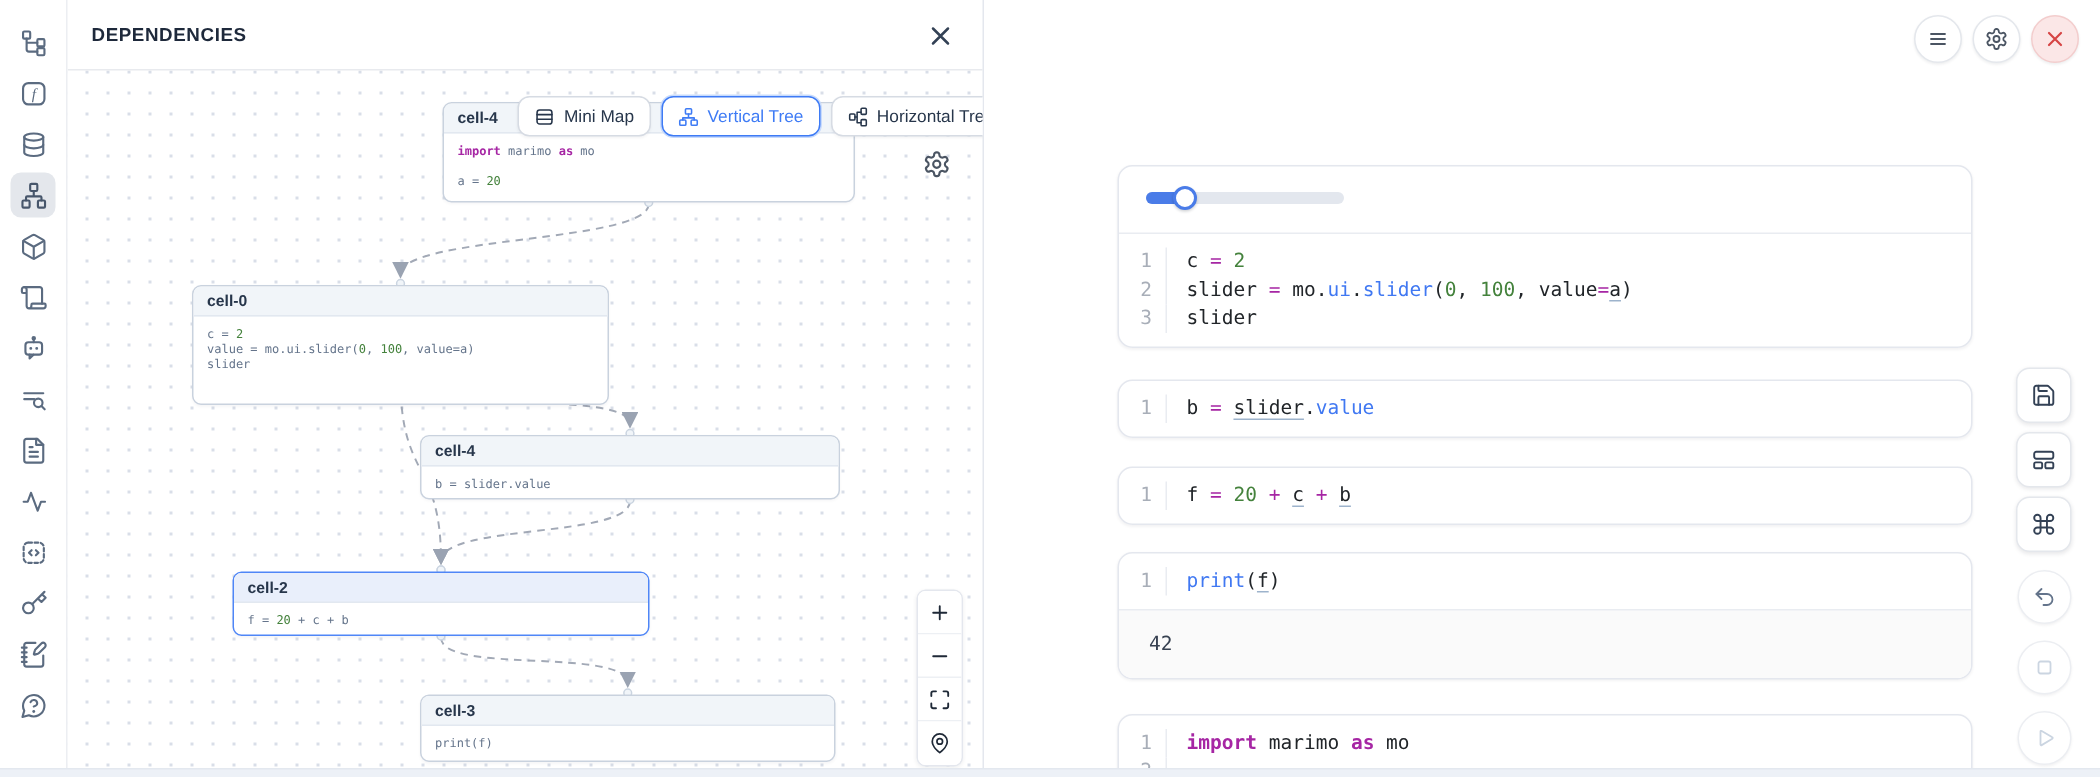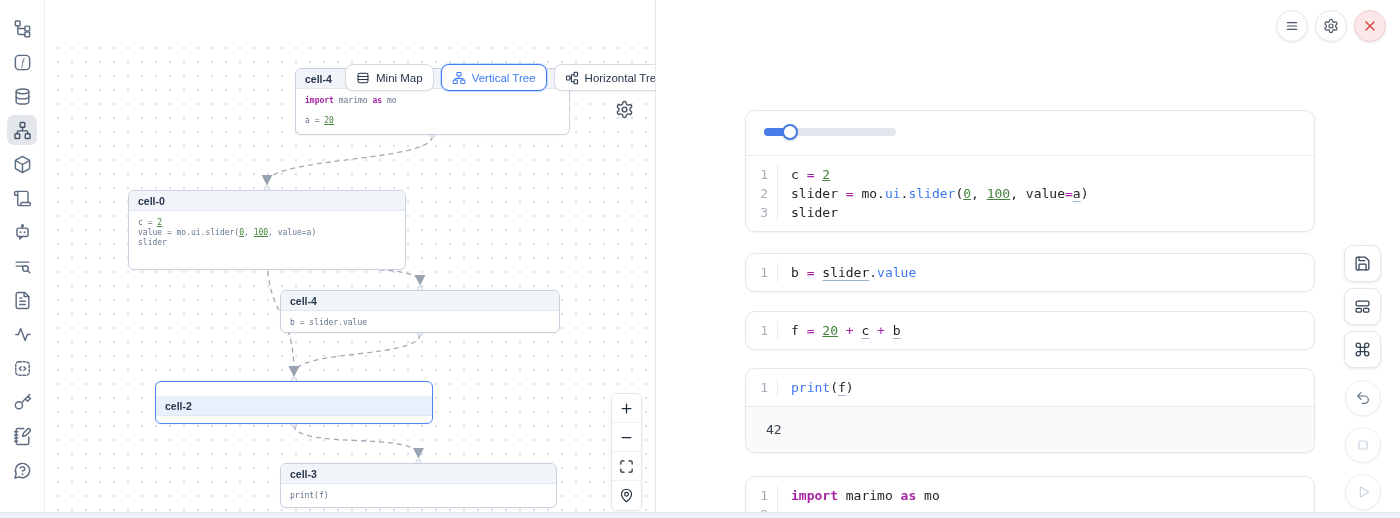--- a/index.html
+++ b/index.html
@@ -23,21 +23,21 @@
                color:#334155; cursor:pointer; }
   #graph-area { position:absolute; left:0; top:47px; width:610px; height:465px; overflow:hidden;
       background-image:radial-gradient(circle, #d9dee8 1px, transparent 1.3px); background-size:14px 14px; background-position:6px 8px; }
   #edges { position:absolute; left:0; top:0; width:610px; height:465px; pointer-events:none; }
 
   .gcell { position:absolute; background:#fff; border:1px solid #c9d2de; border-radius:6px; overflow:hidden;
            box-shadow:0 1px 2px rgba(15,23,42,.04); }
   .gcell.sel { border:1.5px solid #4f86f7; }
   .gcell-h { height:20px; background:#f1f5f9; border-bottom:1px solid #e2e8f0; display:flex; align-items:center; padding:0 9px;
              font-size:10.5px; font-weight:bold; color:#27364b; }
-  .gcell.sel .gcell-h { background:#e9effb;margin-top:14px; }
+  .gcell.sel .gcell-h { background:#e9effb; }
   .gcell-b { padding:7px 9px; font-family:"DejaVu Sans Mono", monospace; font-size:8px; line-height:10px; white-space:pre; }
   .gcell .tk-p { color:#64748b; }
   .gcell .tk-n { color:#44823c; }
   .gcell .tk-k { color:#a626a4; font-weight:bold; }
 
   #graph-toolbar { position:absolute; left:300px; top:17px; display:flex; gap:7px; z-index:10; }
   .tbtn { display:flex; align-items:center; gap:6px; height:27px; padding:0 10px; background:#fff; border:1px solid #d6dbe3;
           border-radius:8px; font-size:11.5px; color:#27364b; cursor:pointer; box-shadow:0 1px 2px rgba(15,23,42,.05); white-space:nowrap;}
   .tbtn svg { width:14px; height:14px; }
   .tbtn.active { border:1px solid #3e7bf5; color:#3e7bf5; box-shadow:0 0 0 1px #c8dbfc; }
@@ -68,21 +68,21 @@
   .sl-fill { position:absolute; left:0; top:0; height:8px; border-radius:5px; background:#4a7ce8; }
   .sl-handle { position:absolute; top:-4px; width:16px; height:16px; border-radius:50%; background:#fff;
                border:2px solid #4a7ce8; box-shadow:0 1px 2px rgba(15,23,42,.2); }
   .code-block { padding:9px 0; }
   .code-row { display:flex; min-height:19px; align-items:center; font-family:"DejaVu Sans Mono", monospace; font-size:13px; }
   .ln { width:32px; flex:0 0 32px; text-align:right; padding-right:9px; color:#a8aeb8; border-right:1px solid #e9ecf1; align-self:stretch;
         display:flex; align-items:center; justify-content:flex-end; }
   .cl { padding-left:13px; white-space:pre; }
   .tk-p { color:#212529; }
   .tk-k { color:#a626a4; font-weight:bold;margin-top:12px; }
-  .tk-n { color:#44823c;text-decoration:underline; }
+  .tk-n { color:#44823c; }
   .tk-o { color:#a626a4; }
   .tk-f { color:#4078f2; }
   .tk-u { color:#212529; text-decoration:underline; text-decoration-color:#9db3cc; text-underline-offset:3px; }
   .nb-output { border-top:1px solid #e9ecf1; background:#fafafa; padding:15px 20px;
                font-family:"DejaVu Sans Mono", monospace; font-size:13px; color:#374151; }
 
   #side-actions { position:absolute; left:1344px; top:245px; width:38px; z-index:20; }
   .sq-btn { width:37px; height:37px; margin-bottom:6px; border-radius:9px; background:#fff; border:1px solid #e4e7ec;
             display:flex; align-items:center; justify-content:center; color:#334155; cursor:pointer;
             box-shadow:0 1px 3px rgba(15,23,42,.10); }
@@ -219,20 +219,28 @@
           <svg viewBox="0 0 24 24" fill="none" stroke="currentColor" stroke-width="1.8" stroke-linecap="round" stroke-linejoin="round">
             <path d="M7.9 20A9 9 0 1 0 4 16.1L2.5 21.5Z"></path>
             <path d="M9.3 9a2.9 2.9 0 0 1 5.6 1c0 1.9-2.9 2.6-2.9 2.6"></path>
             <path d="M12 16.8h.01" stroke-width="2.4"></path>
           </svg>
         </span>
       </div>
     </div>
 
   <div id="dep-panel">
+    <div id="dep-header">
+      <span id="dep-title">DEPENDENCIES</span>
+      <span id="dep-close">
+        <svg viewBox="0 0 24 24" fill="none" stroke="currentColor" stroke-width="2" stroke-linecap="round">
+            <path d="M18 6 6 18M6 6l12 12"></path>
+          </svg>
+      </span>
+    </div>
     <div id="graph-area">
       <svg id="edges" viewBox="0 0 610 465">
           <defs>
             <marker id="arrow" viewBox="0 0 10 10" refX="7.5" refY="5" markerWidth="8.5" markerHeight="8.5" orient="auto-start-reverse">
               <path d="M0 0 L10 5 L0 10 z" fill="#9aa3b2"></path>
             </marker>
           </defs>
           <path d="M 387.5 89 C 387.5 114.85, 222 110.15, 222 136" fill="none" stroke="#a2a9b6" stroke-width="1.3" stroke-dasharray="5 4" marker-end="url(#arrow)"></path>
           <path d="M 222 206 C 222 231, 375 211, 375 236" fill="none" stroke="#a2a9b6" stroke-width="1.3" stroke-dasharray="5 4" marker-end="url(#arrow)"></path>
           <path d="M 222 206 C 222 272.55, 249 260.45, 249 327" fill="none" stroke="#a2a9b6" stroke-width="1.3" stroke-dasharray="5 4" marker-end="url(#arrow)"></path>

